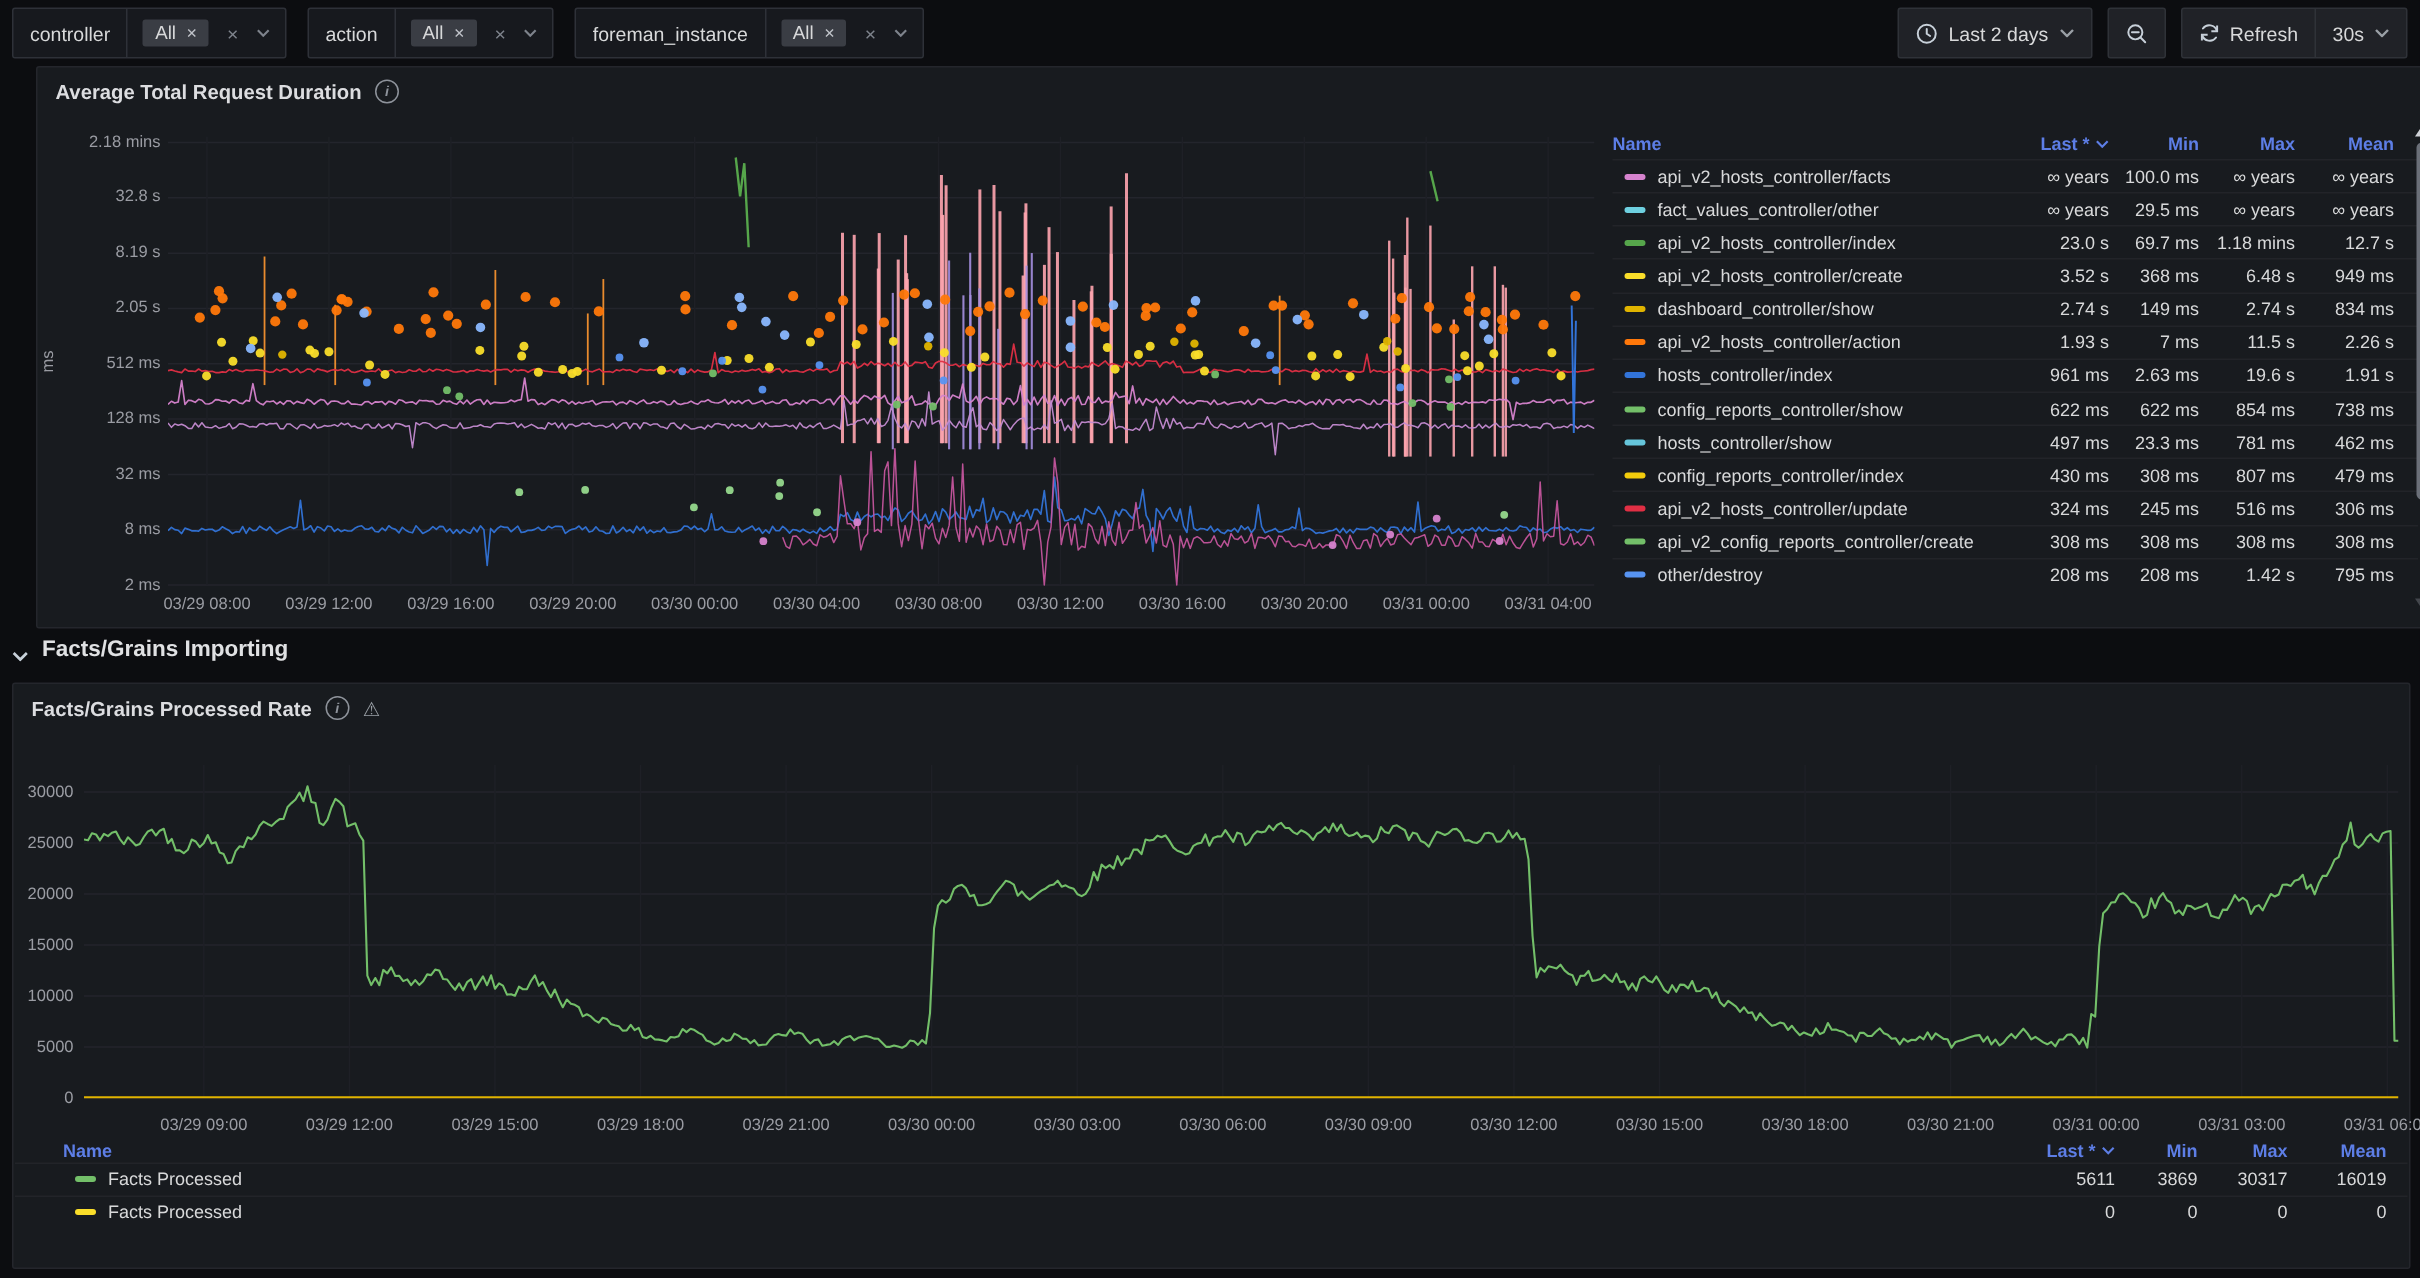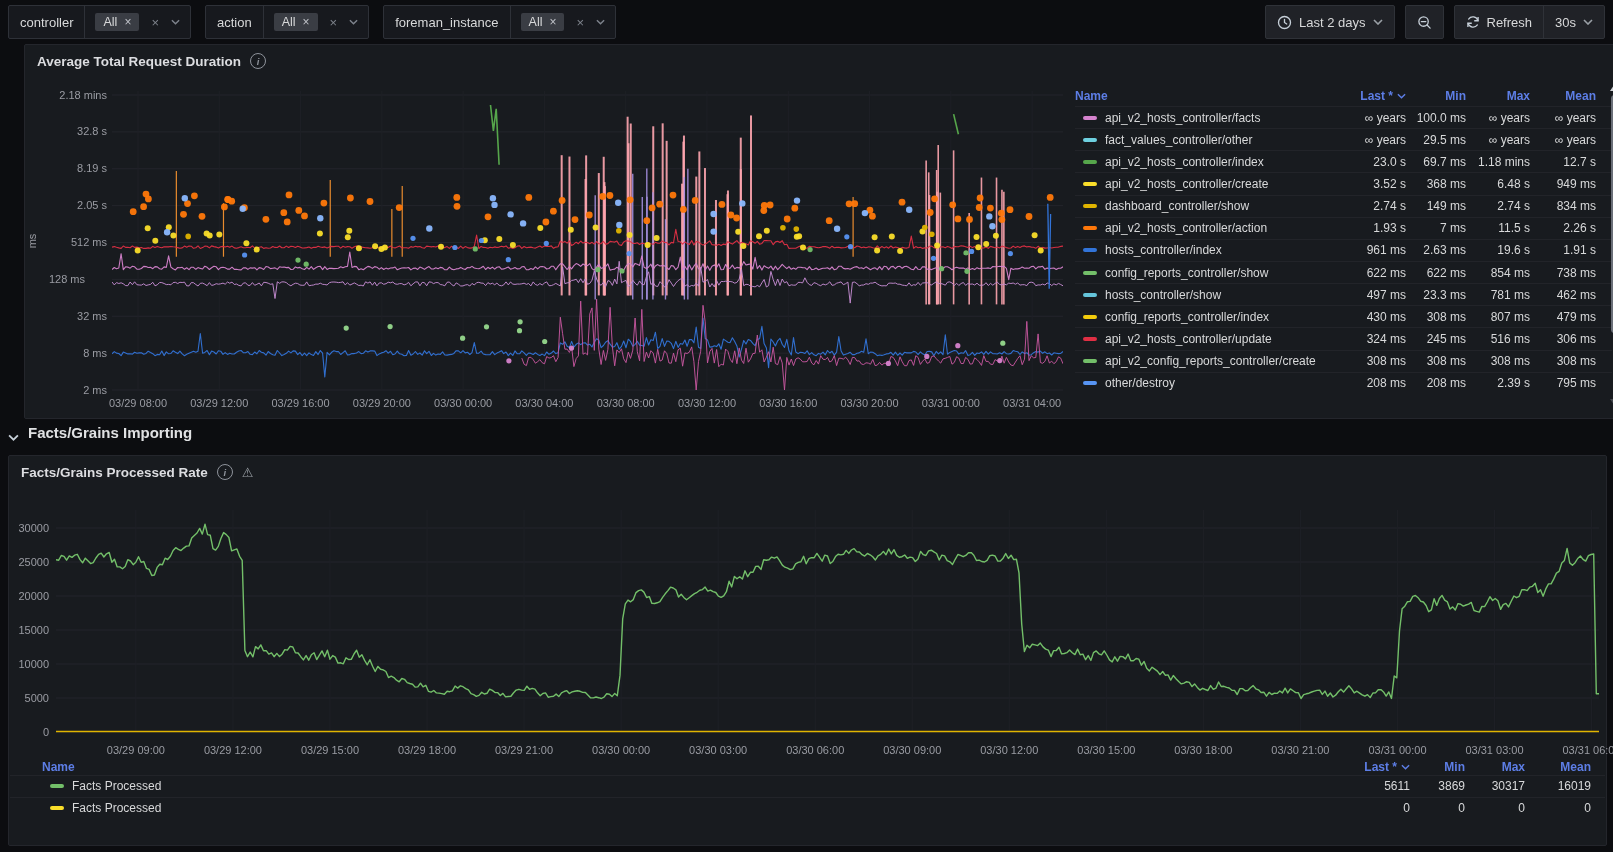--- a/index.html
+++ b/index.html
@@ -159,21 +159,21 @@
     <span class="ptitle">Average Total Request Duration</span>
     <span class="info-i">i</span>
   </div>
   <div class="yunit" style="left:-28px;top:190px;width:70px;text-align:center;">ms</div>
   <div id="c1-ylabels">
       <div class="tick ylab" style="left: 2px; width: 80px; top: 43.5px;">2.18 mins</div>
       <div class="tick ylab" style="left: 2px; width: 80px; top: 80.375px;">32.8 s</div>
       <div class="tick ylab" style="left: 2px; width: 80px; top: 117.25px;">8.19 s</div>
       <div class="tick ylab" style="left: 2px; width: 80px; top: 154.125px;">2.05 s</div>
       <div class="tick ylab" style="left: 2px; width: 80px; top: 191px;">512 ms</div>
-      <div class="tick ylab" style="left: 2px; width: 80px; top: 227.875px; text-align: center;">128 ms</div>
+      <div class="tick ylab" style="left: 2px; width: 80px; top: 227.875px;">128 ms</div>
       <div class="tick ylab" style="left: 2px; width: 80px; top: 264.75px;">32 ms</div>
       <div class="tick ylab" style="left: 2px; width: 80px; top: 301.625px;">8 ms</div>
       <div class="tick ylab" style="left: 2px; width: 80px; top: 338.5px;">2 ms</div>
     </div>
   <svg id="c1" style="position:absolute;left:87px;top:46px;" width="951" height="303" viewBox="0 0 951 303">
       <line x1="0" x2="951" y1="4" y2="4" stroke="#23252c" stroke-width="1"></line>
       <line x1="0" x2="951" y1="40.875" y2="40.875" stroke="#23252c" stroke-width="1"></line>
       <line x1="0" x2="951" y1="77.75" y2="77.75" stroke="#23252c" stroke-width="1"></line>
       <line x1="0" x2="951" y1="114.625" y2="114.625" stroke="#23252c" stroke-width="1"></line>
       <line x1="0" x2="951" y1="151.5" y2="151.5" stroke="#23252c" stroke-width="1"></line>
@@ -579,21 +579,21 @@
           <div class="num">308 ms</div>
           <div class="num">308 ms</div>
         </div>
         <div class="lgrid lg1 lrow" style="height: 21.15px;">
           <div class="namecell">
             <span class="swatch" style="background: rgb(87, 148, 242);"></span>
             <span>other/destroy</span>
           </div>
           <div class="num">208 ms</div>
           <div class="num">208 ms</div>
-          <div class="num">2.39 s</div>
+          <div class="num">1.42 s</div>
           <div class="num">795 ms</div>
         </div>
       </div>
   </div>
   <div class="sbar" style="right:3px;top:40px;height:320px;">
     <div class="sarrow-up"></div>
     <div class="sthumb" style="top:10px;height:238px;"></div>
     <div class="sarrow-dn"></div>
   </div>
 </div>

